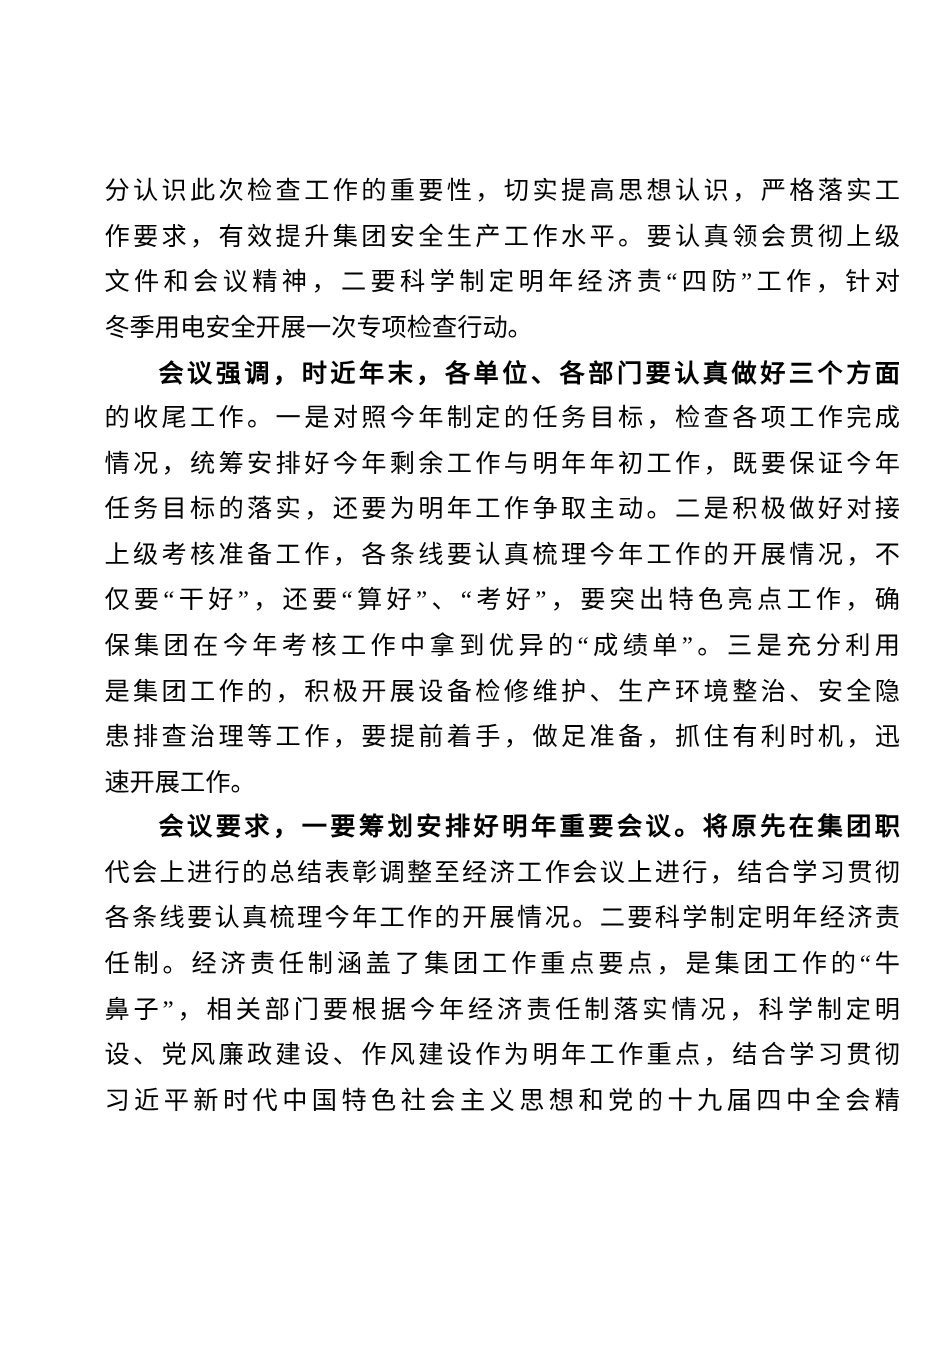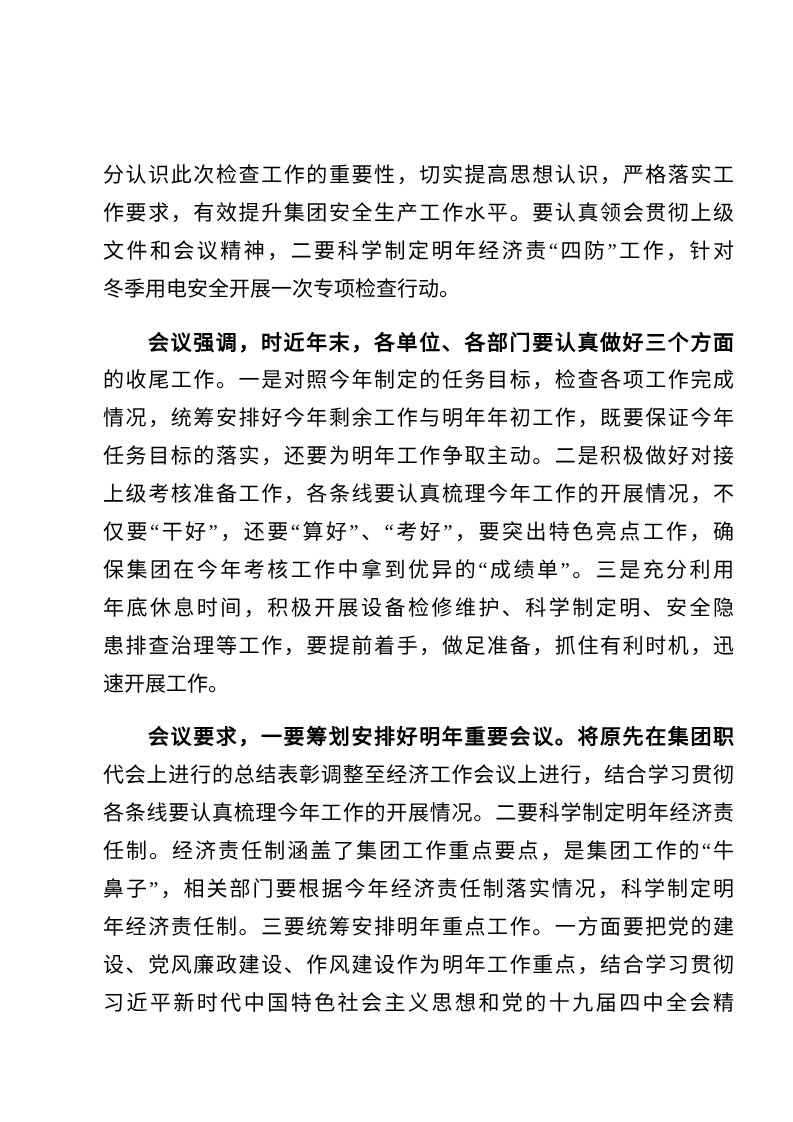--- a/index.html
+++ b/index.html
@@ -17,21 +17,21 @@
   }
   .doc-body {
     position: absolute;
     left: 87px;
     top: 141px;
     width: 663px;
     color: #000000;
     font-size: 21px;
   }
   .paragraph {
-    margin: 16px;
+    margin: 0;
     padding: 0;
   }
   .line {
     height: 37.9px;
     line-height: 37.9px;
     white-space: nowrap;
     text-align: justify;
     text-align-last: left;
     letter-spacing: 0;
   }
@@ -55,28 +55,27 @@
         <div class="line">冬季用电安全开展一次专项检查行动。</div>
       </div>
       <div class="paragraph">
         <div class="line justify indent">会议强调，时近年末，各单位、各部门要认真做好三个方面</div>
         <div class="line justify">的收尾工作。一是对照今年制定的任务目标，检查各项工作完成</div>
         <div class="line justify">情况，统筹安排好今年剩余工作与明年年初工作，既要保证今年</div>
         <div class="line justify">任务目标的落实，还要为明年工作争取主动。二是积极做好对接</div>
         <div class="line justify">上级考核准备工作，各条线要认真梳理今年工作的开展情况，不</div>
         <div class="line justify">仅要“干好”，还要“算好”、“考好”，要突出特色亮点工作，确</div>
         <div class="line justify">保集团在今年考核工作中拿到优异的“成绩单”。三是充分利用</div>
-        <div class="line justify">年底休息时间，积极开展设备检修维护、科学制定明、安全隐</div>
+        <div class="line justify">是集团工作的，积极开展设备检修维护、生产环境整治、安全隐</div>
         <div class="line justify">患排查治理等工作，要提前着手，做足准备，抓住有利时机，迅</div>
         <div class="line">速开展工作。</div>
       </div>
       <div class="paragraph">
         <div class="line justify indent">会议要求，一要筹划安排好明年重要会议。将原先在集团职</div>
         <div class="line justify">代会上进行的总结表彰调整至经济工作会议上进行，结合学习贯彻</div>
         <div class="line justify">各条线要认真梳理今年工作的开展情况。二要科学制定明年经济责</div>
         <div class="line justify">任制。经济责任制涵盖了集团工作重点要点，是集团工作的“牛</div>
         <div class="line justify">鼻子”，相关部门要根据今年经济责任制落实情况，科学制定明</div>
-        <div class="line justify">年经济责任制。三要统筹安排明年重点工作。一方面要把党的建</div>
         <div class="line justify">设、党风廉政建设、作风建设作为明年工作重点，结合学习贯彻</div>
         <div class="line justify">习近平新时代中国特色社会主义思想和党的十九届四中全会精</div>
       </div>
     </div>
 </div>
 
 </body></html>

